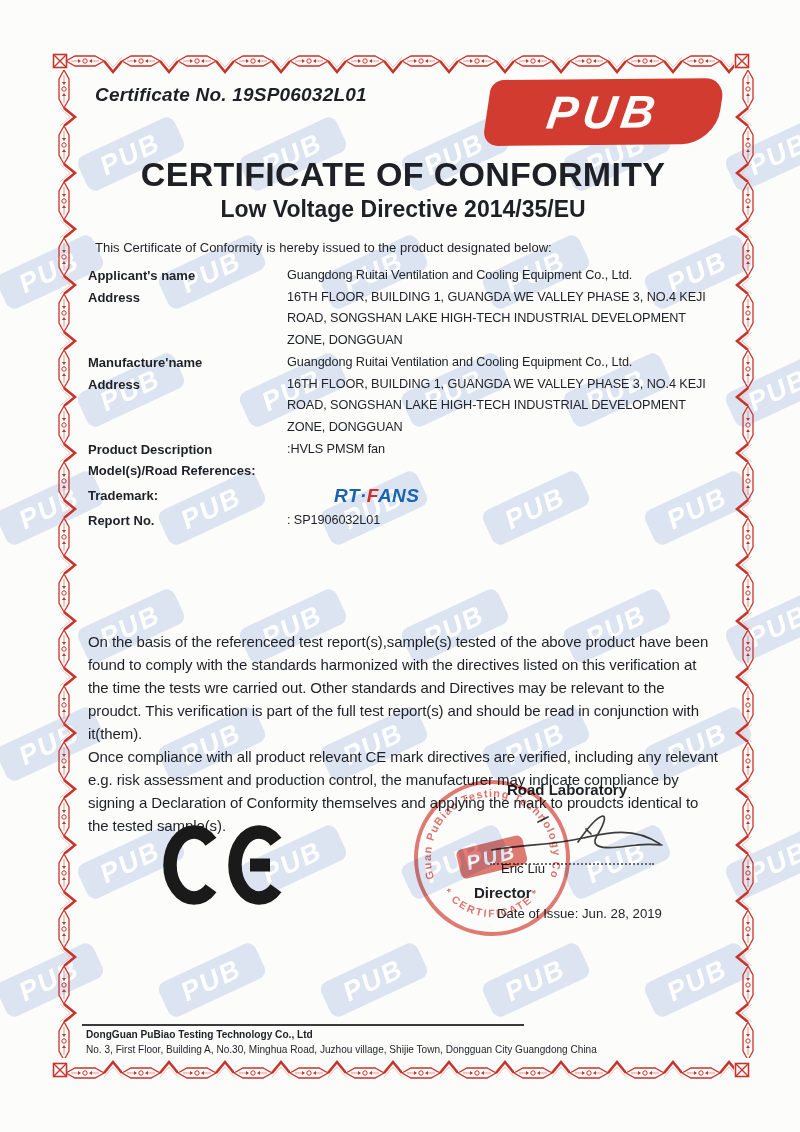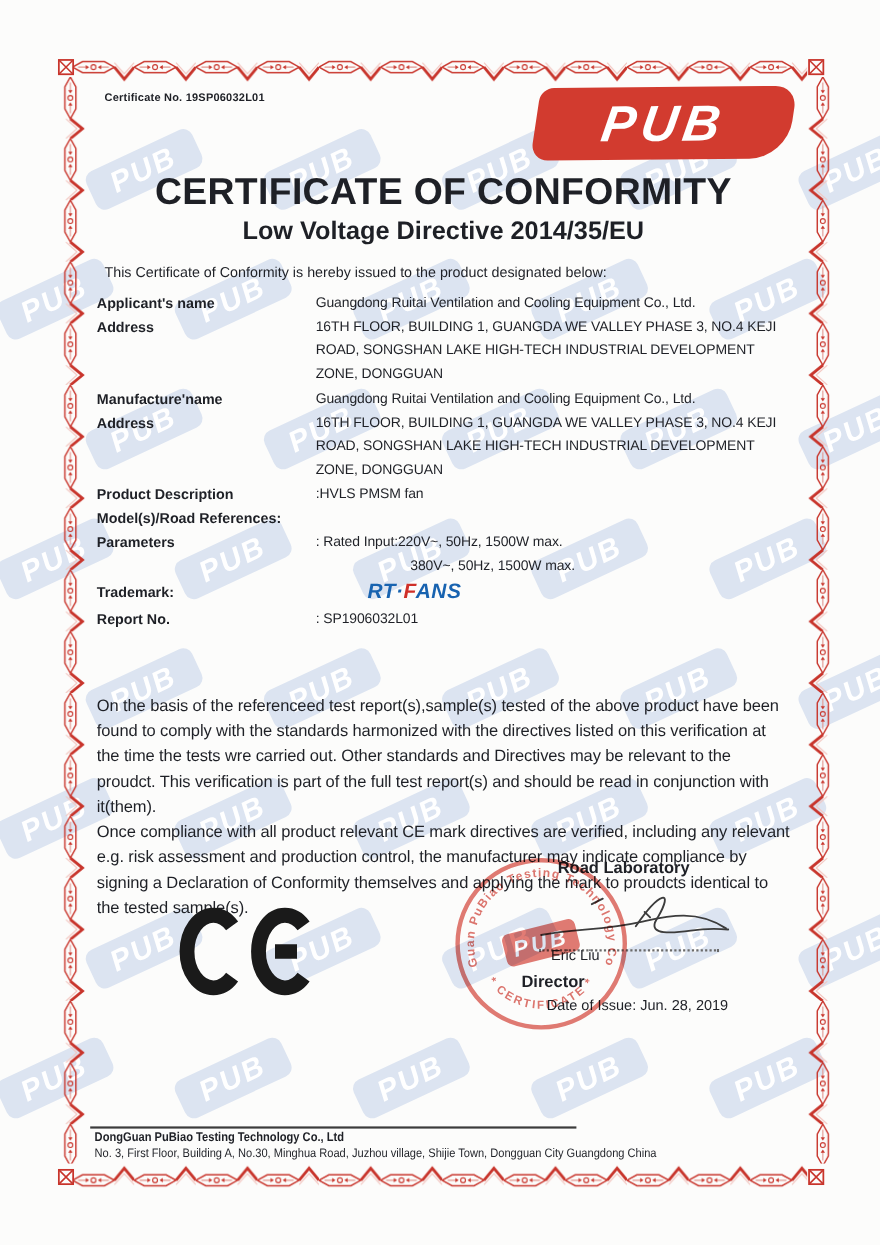--- a/index.html
+++ b/index.html
@@ -7,21 +7,21 @@
         font-family:"Liberation Sans",sans-serif;color:#1e2026;margin:0 auto;}
   
   #watermarks{position:absolute;inset:0;z-index:1;}
   .wm{position:absolute;width:106px;height:38px;border-radius:9px;transform:rotate(-25deg);
       display:flex;align-items:center;justify-content:center;}
   .wm span{color:#ffffff;font-weight:bold;font-size:27px;letter-spacing:2px;transform:skewX(-8deg);}
   
   .b{position:absolute;z-index:2;display:block;}
   
   .abs{position:absolute;z-index:3;}
-  .certno{left:95px;top:84px;font-size:10px;font-weight:bold;letter-spacing:.2px;}
+  .certno{left:95px;top:84px;font-size:19px;font-weight:bold;letter-spacing:.2px;font-style:italic;}
   .logo{left:487px;top:79px;width:233px;height:66px;background:#d23b2f;
         transform:skewX(-9deg) rotate(-.5deg);border-radius:12px 20px 34px 16px;
         display:flex;align-items:center;justify-content:center;}
   .logo span{color:#fff;font-weight:bold;font-style:italic;font-size:46px;letter-spacing:5px;line-height:1;}
   .title{left:80px;top:155px;width:646px;text-align:center;font-size:34px;font-weight:bold;letter-spacing:.3px;}
   .subtitle{left:80px;top:196px;width:646px;text-align:center;font-size:23px;font-weight:bold;}
   .intro{left:95px;top:240px;font-size:13px;}
   .fields{left:88px;top:265px;width:648px;}
   .frow{display:flex;line-height:21.7px;gap:20px;}
   .frow .lbl{flex:0 0 179px;font-weight:bold;font-size:13px;}
@@ -281,27 +281,20 @@
     </div>
     <div class="frow">
       <div class="lbl">Product Description</div>
       <div class="val">
           <div>:HVLS PMSM fan</div>
         </div>
     </div>
     <div class="frow">
       <div class="lbl">Model(s)/Road References:</div>
     </div>
-    <div class="frow">
-      <div class="lbl">Parameters</div>
-      <div class="val">
-        <div>: Rated Input:220V~, 50Hz, 1500W max.</div>
-        <div class="indent-params">380V~, 50Hz, 1500W max.</div>
-      </div>
-    </div>
     <div class="frow mt2">
       <div class="lbl">Trademark:</div>
       <div class="val">
         <span class="rt-logo"><span>RT·</span><span class="f">F</span><span>ANS</span></span>
       </div>
     </div>
     <div class="frow">
       <div class="lbl">Report No.</div>
       <div class="val">
           <div>: SP1906032L01</div>

